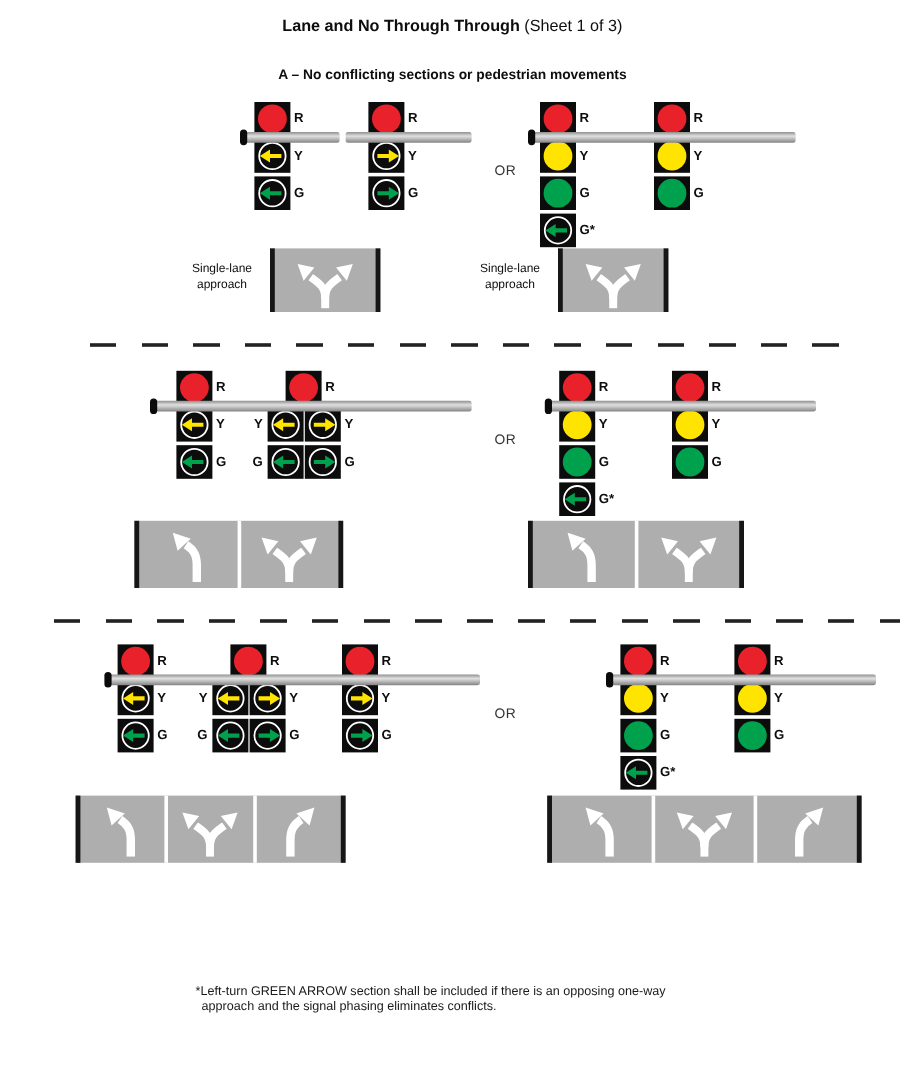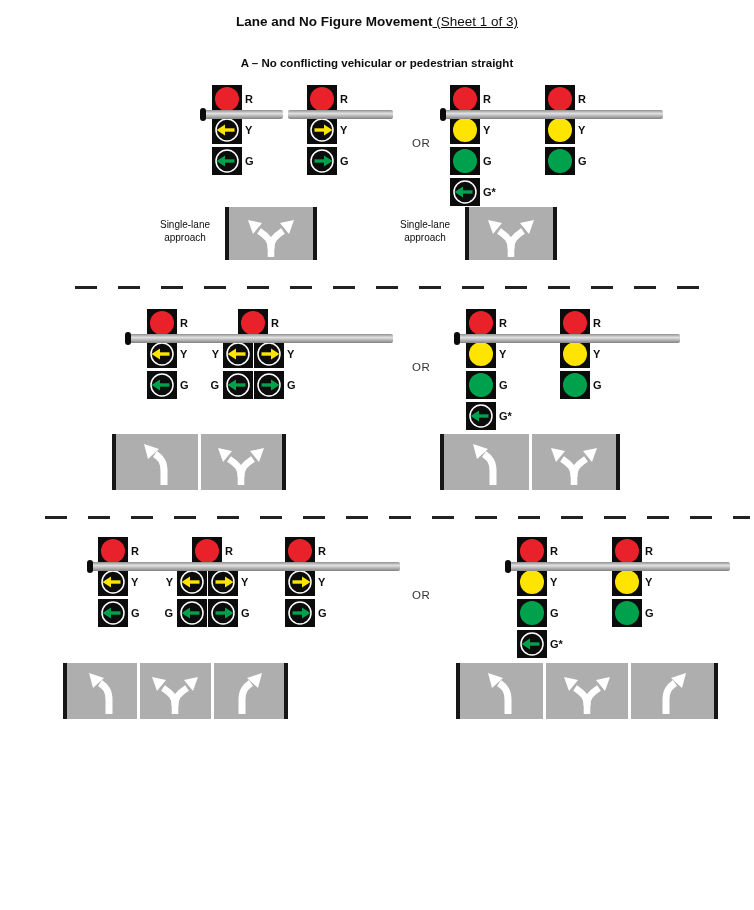--- a/index.html
+++ b/index.html
@@ -1,20 +1,20 @@
 <!DOCTYPE html>
 <html><head>
 <meta charset="utf-8">
 <style>
   html,body{margin:0;padding:0;background:#fff;}
   .stage{position:relative;width:754px;height:910px;background:#fff;overflow:hidden;
          font-family:"Liberation Sans",sans-serif;color:#111;}
   .title{position:absolute;top:12px;left:0;width:100%;text-align:center;
          font-weight:bold;font-size:13.5px;line-height:19px;color:#0d0d0d;}
-  .reg{font-weight:normal;text-decoration:underline;}
+  .reg{font-weight:normal;}
   .subtitle{position:absolute;top:57px;left:0;width:100%;text-align:center;
             font-weight:bold;font-size:11.5px;color:#0d0d0d;}
   #diagram-layer{position:absolute;left:0;top:0;width:754px;height:910px;}
   .sec{position:absolute;width:30px;height:28px;background:#0c0c0c;z-index:2;}
   .sec svg{position:absolute;left:0;top:0;}
   .ball{position:absolute;left:3px;top:2px;width:24px;height:24px;border-radius:50%;}
   .sec-label{position:absolute;z-index:5;font-weight:bold;font-size:11px;line-height:14px;color:#0d0d0d;white-space:nowrap;}
   .sec-label.left{text-align:right;}
   .pipe{position:absolute;height:9px;z-index:3;border-radius:2px;
         background:linear-gradient(180deg,#8f8f8f 0%,#e0e0e0 38%,#c4c4c4 58%,#828282 100%);}
@@ -32,23 +32,23 @@
   .note-item{margin-top:5px;padding-left:16px;}
   .note-num{display:inline-block;width:17px;}
   .footnote{position:absolute;left:163px;top:820px;font-size:10.5px;line-height:13px;color:#1a1a1a;}
   .footnote .fn2{margin-left:5px;}
 </style>
 </head>
 <body>
 
 <div class="stage">
   <div class="title">
-    <div><span>Lane and No Figure Movement</span><span class="reg">&nbsp;(Sheet 1 of 3)</span></div>
+    <div><span>Lane and No Through Through</span><span class="reg">&nbsp;(Sheet 1 of 3)</span></div>
   </div>
-  <div class="subtitle">A – No conflicting vehicular or pedestrian straight</div>
+  <div class="subtitle">A – No conflicting sections or pedestrian movements</div>
 
   <div id="diagram-layer">
       <div class="pipe" style="left: 203px; top: 110px; width: 80px; height: 9px;"></div>
       <div class="pipe-cap" style="left: 200px; top: 108px; width: 6px; height: 13px;"></div>
       <div class="pipe" style="left: 288px; top: 110px; width: 105px; height: 9px;"></div>
       <div class="sec" style="left: 212px; top: 85px; width: 30px; height: 28px;">
         <span class="ball" style="background:#E8212B"></span>
       </div>
       <div class="sec-label" style="left: 245px; top: 92px; width: 30px; height: 14px;">R</div>
       <div class="sec" style="left: 212px; top: 116px; width: 30px; height: 28px;">
@@ -447,13 +447,17 @@
           <svg width="44" height="46" viewBox="0 0 44 46">
     <path d="M15 46 L15 32 C15 23 18 19 24 15" stroke="#fff" stroke-width="7" fill="none"></path>
     <polygon points="35,5 20,10 31,20" fill="#fff"></polygon>
           </svg>
         </div>
       </div>
       <div class="dash" style="left: 75px; top: 286px; width: 625px; height: 3px;"></div>
       <div class="dash" style="left: 45px; top: 516px; width: 705px; height: 3px;"></div>
     </div>
 
+  <div class="footnote">
+    <div>*Left-turn GREEN ARROW section shall be included if there is an opposing one-way</div>
+    <div class="fn2">approach and the signal phasing eliminates conflicts.</div>
+  </div>
 </div>
 
 </body></html>

